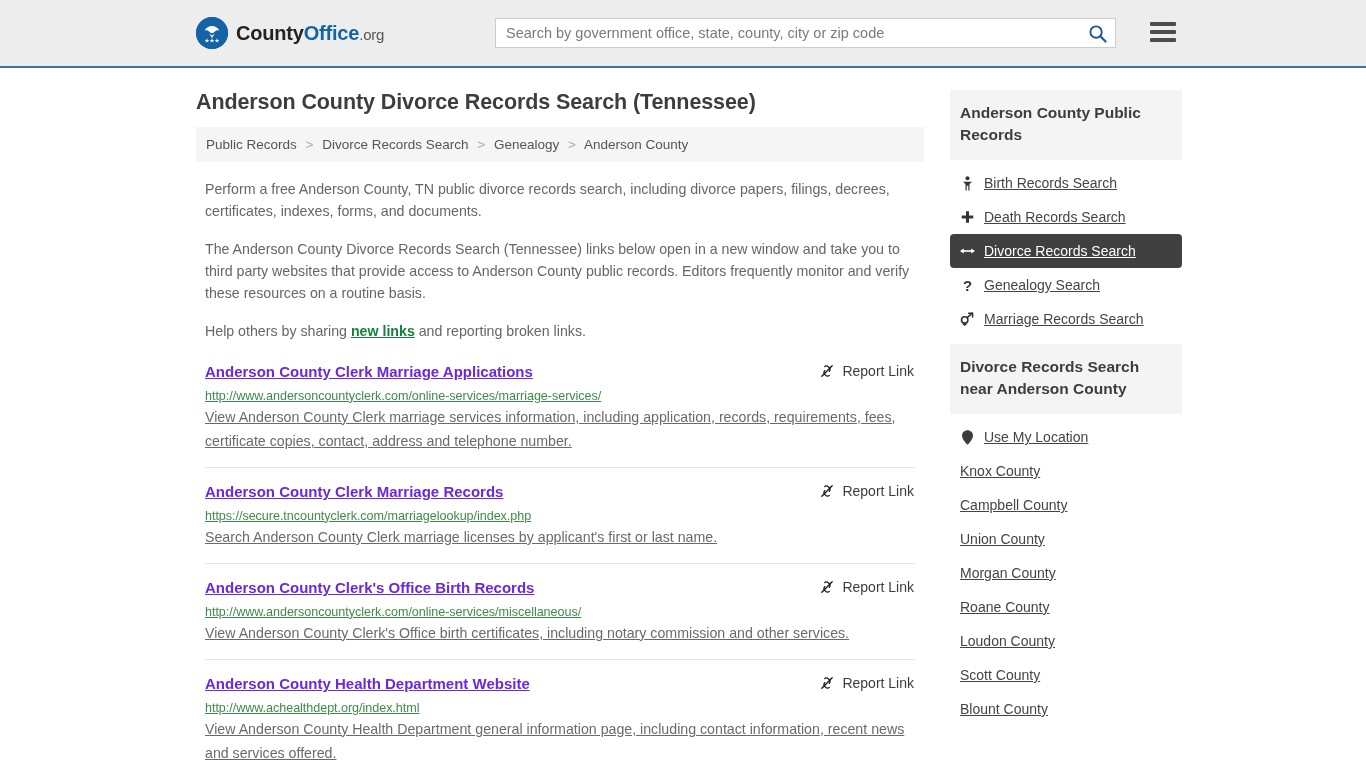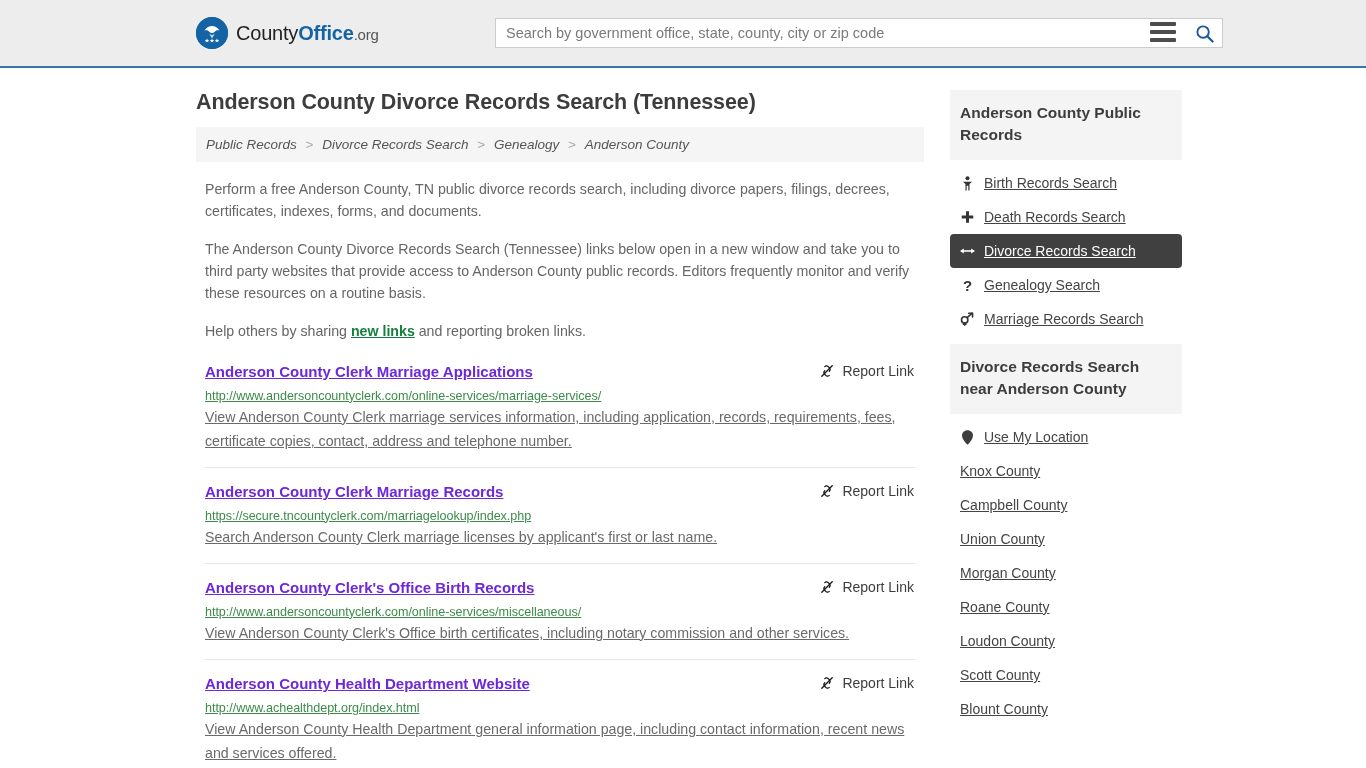--- a/index.html
+++ b/index.html
@@ -37,28 +37,28 @@
     flex: none;
   }
   .brand-mark svg { position: absolute; top: 0; left: 0; }
   .brand-text {
     font-size: 20px;
     letter-spacing: -0.2px;
     color: #222222;
     white-space: nowrap;
   }
   .brand-text .b-office { color: #1464a5; font-weight: bold; }
-  .brand-text .b-county { font-weight: normal; }
+  .brand-text .b-county { font-weight: bold; }
   .brand-text .b-org { font-size: 15px; color: #555; }
 
   .search-wrap {
     position: absolute;
     left: 495px;
     top: 18px;
-    width: 728px;
+    width: 621px;
     height: 30px;
     background: #ffffff;
     border: 1px solid #cccccc;
     display: flex;
     align-items: center;
   }
   .search-input {
     flex: 1 1 auto;
     border: none;
     outline: none;
@@ -108,21 +108,21 @@
     letter-spacing: -0.1px;
   }
 
   .breadcrumb {
     background: #f5f5f5;
     padding: 10px 10px;
     font-size: 13.5px;
     color: #666;
   }
   .breadcrumb a {
-    color: #555; text-decoration: none; font-style: italic;
+    color: #555; text-decoration: none;
   }
   .breadcrumb .sep { color: #aaa; margin: 0 5px; }
 
   .intro p {
     font-size: 14.2px;
     line-height: 1.55;
     color: #666;
     margin: 16px 0 0 0;
     padding: 0 9px;
   }

